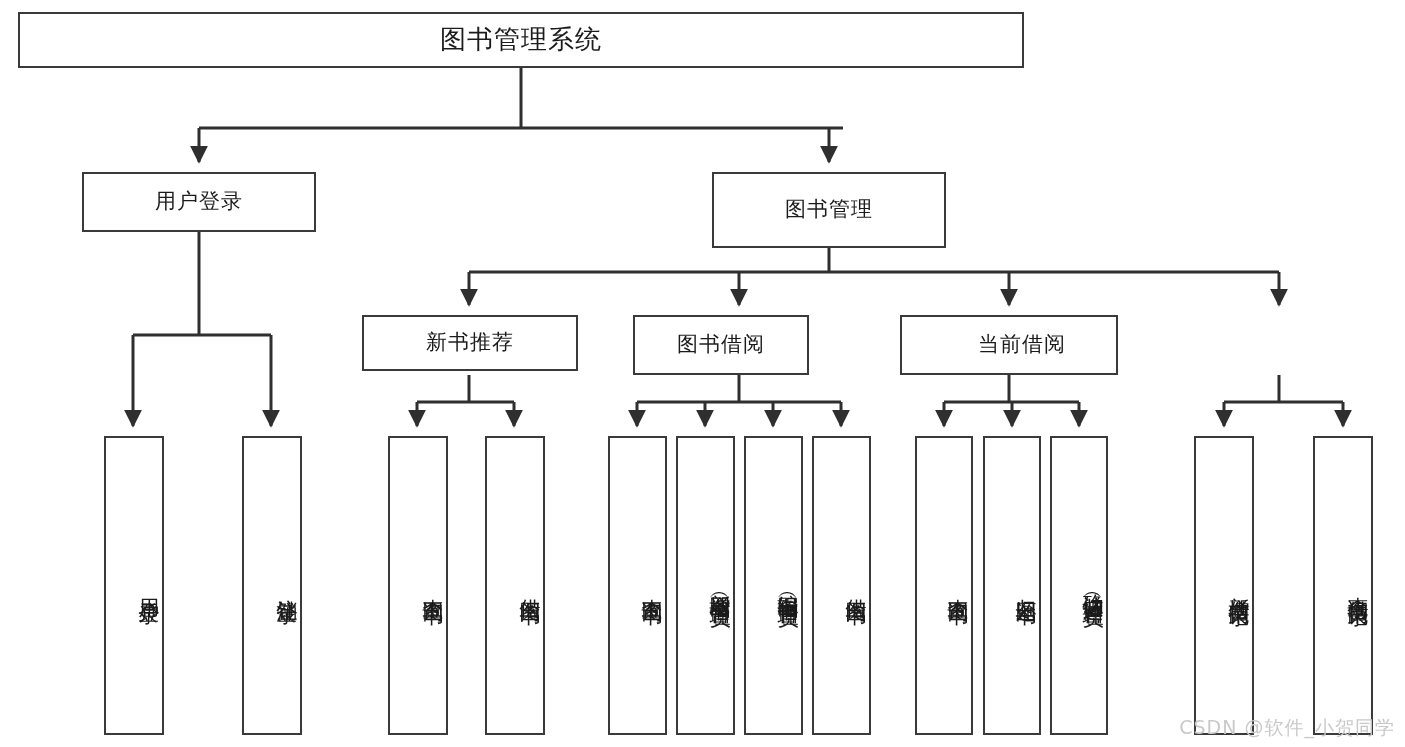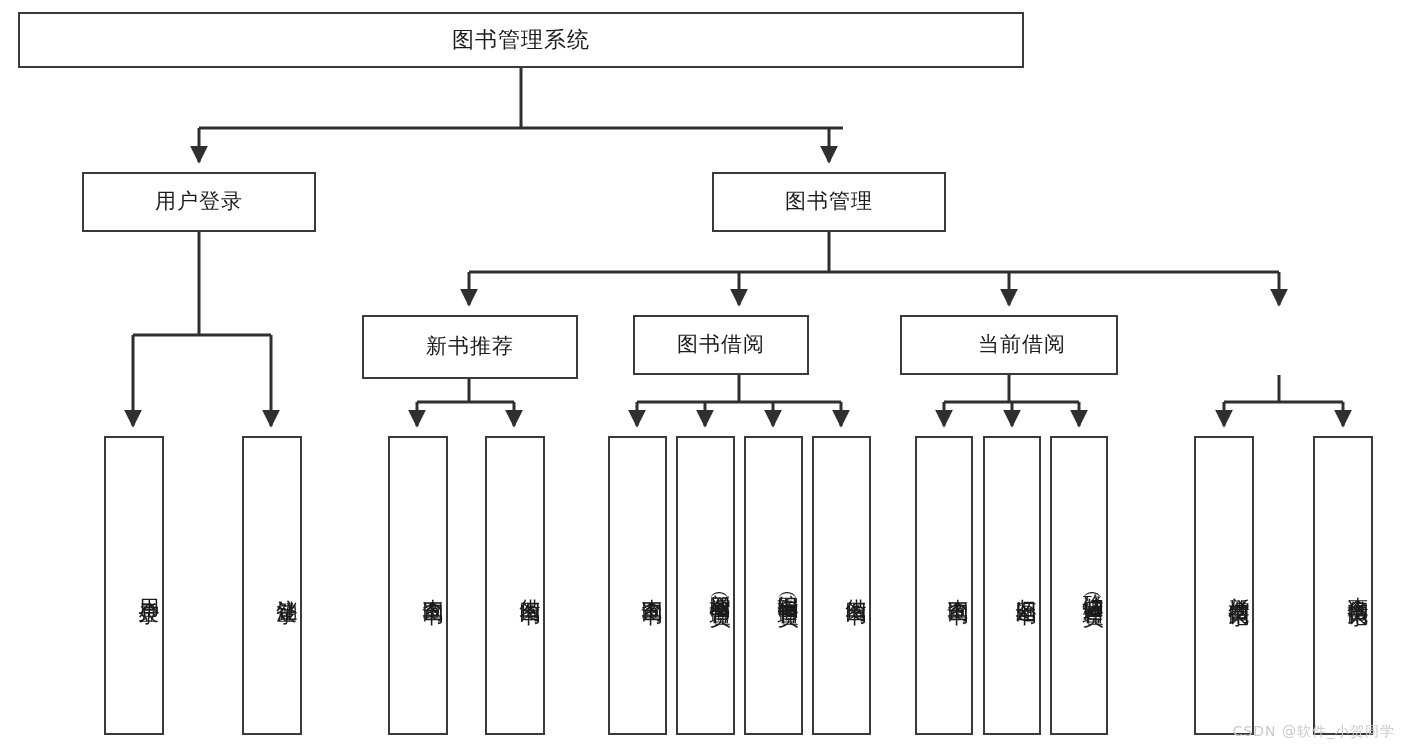--- a/index.html
+++ b/index.html
@@ -28,21 +28,21 @@
     color:#1b1b1b;
     z-index:2;
   }
   .node.h{
     font-size:21px;
     line-height:1.2;
     letter-spacing:1px;
     white-space:nowrap;
   }
   .node.root{
-    font-size:22px;
+    font-size:26px;
     text-align:right;
   }
   .node.v{
     writing-mode:vertical-rl;
     text-orientation:upright;
     font-size:21px;
     line-height:1.25;
     letter-spacing:2px;
     padding:12px 0;
     align-items:flex-start;
@@ -50,21 +50,21 @@
   }
   .node.v .vtext{
     writing-mode:vertical-rl;
     text-orientation:upright;
     display:block;
   }
   .watermark{
     position:absolute;
     right:10px;
     bottom:6px;
-    font-size:14px;
+    font-size:19px;
     color:#c9c9c9;
     letter-spacing:1px;
     white-space:nowrap;
     z-index:3;
     font-family:"DejaVu Sans","Liberation Sans",sans-serif;
   }
 </style>
 </head>
 <body>
 
@@ -116,23 +116,23 @@
       <path d="M 1279 375 L 1279 402"></path>
       <path d="M 1224 402 L 1343 402"></path>
       <path d="M 1224 402 L 1224 426" marker-end="url(#arrow)"></path>
       <path d="M 1343 402 L 1343 426" marker-end="url(#arrow)"></path>
     </g>
   </svg>
 
   <div class="node h root" style="left:18px;top:12px;width:1006px;height:56px;">图书管理系统</div>
 
   <div class="node h" style="left:82px;top:172px;width:234px;height:60px;">用户登录</div>
-  <div class="node h" style="left:712px;top:172px;width:234px;height:60px;">图书管理</div>
+  <div class="node h" style="left:712px;top:172px;width:234px;height:76px;">图书管理</div>
 
-  <div class="node h" style="left:362px;top:315px;width:216px;height:64px;">新书推荐</div>
+  <div class="node h" style="left:362px;top:315px;width:216px;height:56px;">新书推荐</div>
   <div class="node h" style="left:633px;top:315px;width:176px;height:60px;">图书借阅</div>
   <div class="node h" style="left:900px;top:315px;width:218px;height:60px;padding-left:26px;">当前借阅</div>
 
   <div class="node v" style="left:104px;top:436px;width:60px;height:299px;">
     <span class="vtext">用户登录</span>
   </div>
   <div class="node v" style="left:242px;top:436px;width:60px;height:299px;">
     <span class="vtext">注销登录</span>
   </div>
 

